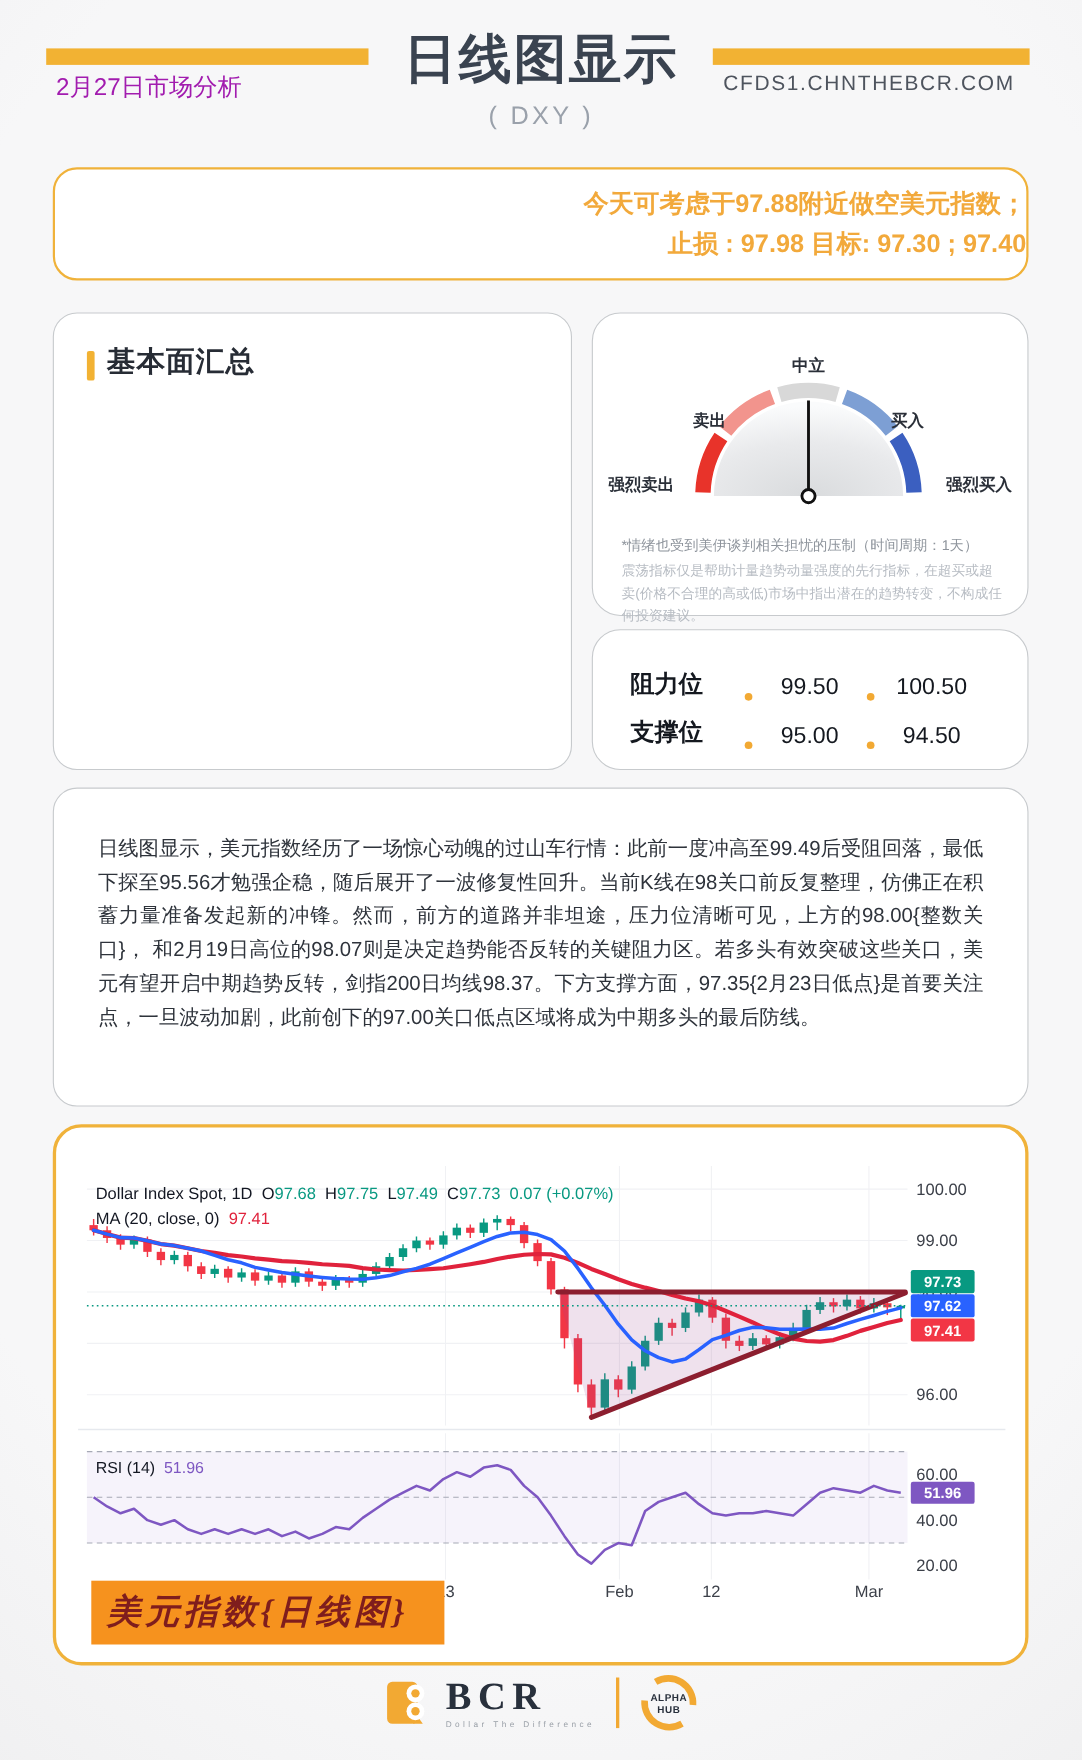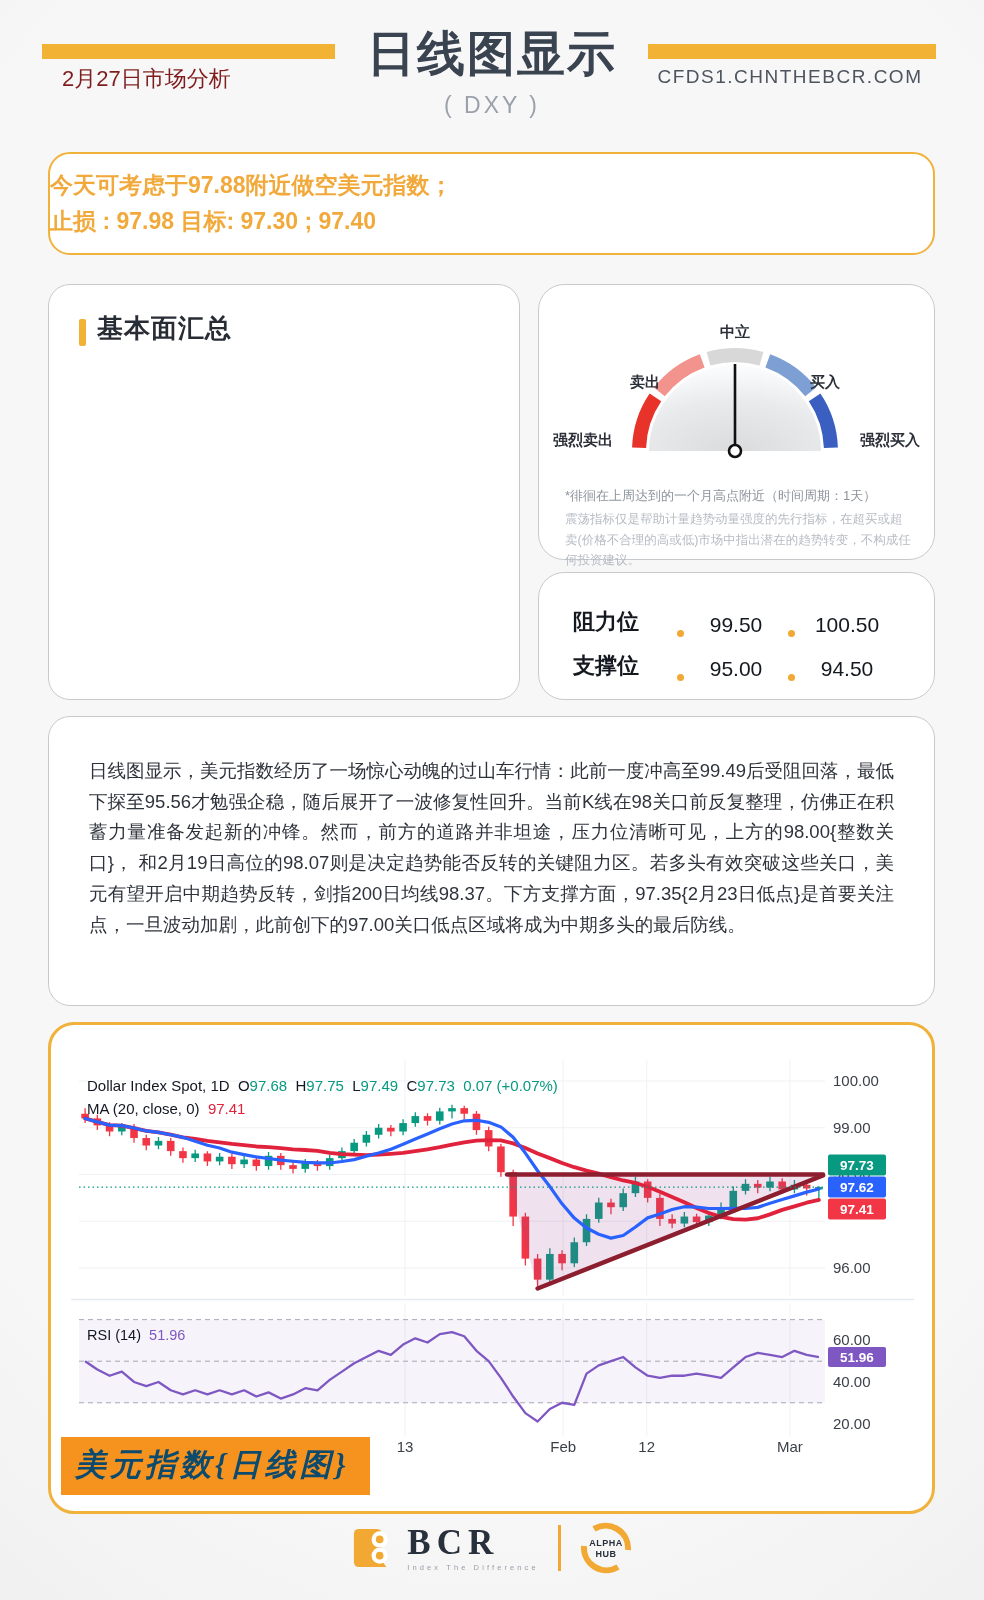--- a/index.html
+++ b/index.html
@@ -3,27 +3,27 @@
 <meta charset="utf-8">
 <style>
   html,body{margin:0;padding:0;}
   body{
     width:984px;height:1600px;position:relative;overflow:hidden;
     font-family:"Liberation Sans","DejaVu Sans",sans-serif;
     background:radial-gradient(130% 105% at 50% 42%, #f7f7f8 50%, #ebebec 82%, #dededf 100%);
   }
   
   .hbar{position:absolute;height:15px;background:#f2b233;}
-  .date-label{position:absolute;left:62px;top:64px;font-size:22px;color:#7f1d1d;}
+  .date-label{position:absolute;left:51px;top:64px;font-size:22px;color:#a21caf;}
   .page-title{position:absolute;left:0;right:0;top:22px;text-align:center;font-size:48px;font-weight:bold;color:#3a4350;letter-spacing:2px;}
   .page-sub{position:absolute;left:0;right:0;top:92px;text-align:center;font-size:23px;color:#9aa1ab;letter-spacing:3px;}
   .site-url{position:absolute;left:640px;top:66px;width:300px;text-align:center;font-size:19px;color:#4e545e;letter-spacing:1.5px;}
   
   .advice{position:absolute;left:48px;top:152px;width:883px;height:86px;background:#fff;
-    border:2px solid #f0b23a;border-radius:22px;text-align:left;padding-top:13px;box-sizing:content-box;}
+    border:2px solid #f0b23a;border-radius:22px;text-align:right;padding-top:13px;box-sizing:content-box;}
   .advice div{font-size:23px;font-weight:700;color:#f2a93b;line-height:36px;}
   
   .card{position:absolute;background:#fff;border:1.5px solid #c7cacd;border-radius:22px;box-sizing:border-box;}
   .card-fund{left:48px;top:284px;width:472px;height:416px;padding:26px 30px;}
   .card-gauge{left:538px;top:284px;width:397px;height:276px;border-radius:26px;}
   .card-levels{left:538px;top:572px;width:397px;height:128px;border-radius:26px;padding:20px 34px;}
   .card-tech{left:48px;top:716px;width:887px;height:290px;padding:26px 40px;}
   .card-chart{left:48px;top:1022px;width:887px;height:492px;border:3px solid #f0b23a;border-radius:26px;overflow:hidden;}
   .sec-head{display:flex;align-items:flex-end;gap:11px;}
   .sec-bar{width:7px;height:27px;background:#f2b233;border-radius:2px;flex:none;}
@@ -42,22 +42,22 @@
   .lv-val{width:104px;text-align:center;font-size:21px;color:#14181f;}
   
   .chart-legend{position:absolute;left:36px;top:50px;font-size:15px;color:#131722;line-height:22.5px;white-space:nowrap;}
   .lg-green{color:#089981;}
   .lg-red{color:#e0223c;}
   .lg-blue{color:#2962ff;}
   .rsi-legend{position:absolute;left:36px;top:302px;font-size:14.5px;color:#131722;white-space:nowrap;}
   .rsi-val{color:#7e57c2;}
   .axlb{font:500 15px "Liberation Sans",sans-serif;fill:#3c4049;}
   .tag{font:bold 13.5px "Liberation Sans",sans-serif;fill:#ffffff;}
-  .chart-tag-label{position:absolute;left:10px;top:412px;background:#f6921e;color:#0c4a6e;
-    padding:7px 20px 9px 14px;font-family:"Liberation Serif","DejaVu Serif",serif;
+  .chart-tag-label{position:absolute;left:32px;top:412px;background:#f6921e;color:#7f1d1d;
+    padding:7px 32px 9px 14px;font-family:"Liberation Serif","DejaVu Serif",serif;
     font-weight:bold;font-style:italic;font-size:31px;letter-spacing:4px;}
   
   .footer{position:absolute;left:0;right:0;top:1522px;display:flex;justify-content:center;align-items:center;gap:13px;}
   .bcr-word{font-family:"Liberation Serif","DejaVu Serif",serif;font-weight:bold;font-size:35px;color:#28303c;letter-spacing:6px;line-height:1;}
   .bcr-tag{font-size:7.5px;color:#9aa0a8;letter-spacing:3.1px;margin-top:3px;}
   .foot-divider{width:3px;height:46px;background:#f2a933;margin:0 6px;}
   .alpha-text{font:bold 9px "Liberation Sans",sans-serif;fill:#28303c;letter-spacing:0.5px;}
 </style>
 </head>
 <body>
@@ -97,21 +97,21 @@
     <path d="M228.8 63.8 A96 96 0 0 1 271.7 94.9" fill="none" stroke="#7d9fd4" stroke-width="14"></path>
     <path d="M275.6 100.3 A96 96 0 0 1 291.9 150.65" fill="none" stroke="#3b5fc0" stroke-width="14"></path>
     <line x1="196" y1="154" x2="196" y2="67" stroke="#111111" stroke-width="2.6"></line>
     <circle cx="196" cy="154" r="6" fill="#ffffff" stroke="#111111" stroke-width="2.6"></circle>
     <text class="glabel" x="196" y="40" text-anchor="middle">中立</text>
     <text class="glabel" x="106" y="90" text-anchor="middle">卖出</text>
     <text class="glabel" x="286" y="90" text-anchor="middle">买入</text>
     <text class="glabel" x="44" y="148" text-anchor="middle">强烈卖出</text>
     <text class="glabel" x="351" y="148" text-anchor="middle">强烈买入</text>
   </svg>
-  <div class="gauge-note1">*徘徊在上周达到的一个月高点附近（时间周期：1天）</div>
+  <div class="gauge-note1">*情绪也受到美伊谈判相关担忧的压制（时间周期：1天）</div>
   <div class="gauge-note2">震荡指标仅是帮助计量趋势动量强度的先行指标，在超买或超卖(价格不合理的高或低)市场中指出潜在的趋势转变，不构成任何投资建议。</div>
 </div>
 
 <div class="card card-levels">
   <div class="lv-row">
     <div class="lv-label">阻力位</div>
     <div class="lv-dot"></div>
     <div class="lv-val">99.50</div>
     <div class="lv-dot"></div>
     <div class="lv-val">100.50</div>
@@ -323,21 +323,21 @@
   <svg width="42" height="42" viewBox="0 0 44 44">
     <rect x="2" y="2" width="29" height="40" rx="5" fill="#f2a933"></rect>
     <path d="M24 25 L36 42 L27 42 L18 28 Z" fill="#f2a933"></path>
     <circle cx="29" cy="13" r="8.5" fill="#ffffff"></circle>
     <circle cx="29" cy="13" r="4" fill="#f2a933"></circle>
     <circle cx="29" cy="30" r="8.5" fill="#ffffff"></circle>
     <circle cx="29" cy="30" r="4" fill="#f2a933"></circle>
   </svg>
   <div>
     <div class="bcr-word">BCR</div>
-    <div class="bcr-tag">Index The Difference</div>
+    <div class="bcr-tag">Dollar The Difference</div>
   </div>
   <div class="foot-divider"></div>
   <svg width="52" height="52" viewBox="0 0 52 52">
     <path d="M14 7 A22.5 22.5 0 0 1 48 28" fill="none" stroke="#f2a933" stroke-width="6"></path>
     <path d="M38 45 A22.5 22.5 0 0 1 4 24" fill="none" stroke="#f2a933" stroke-width="6"></path>
     <text class="alpha-text" x="26" y="24" text-anchor="middle">ALPHA</text>
     <text class="alpha-text" x="26" y="35" text-anchor="middle">HUB</text>
   </svg>
 </div>
 

